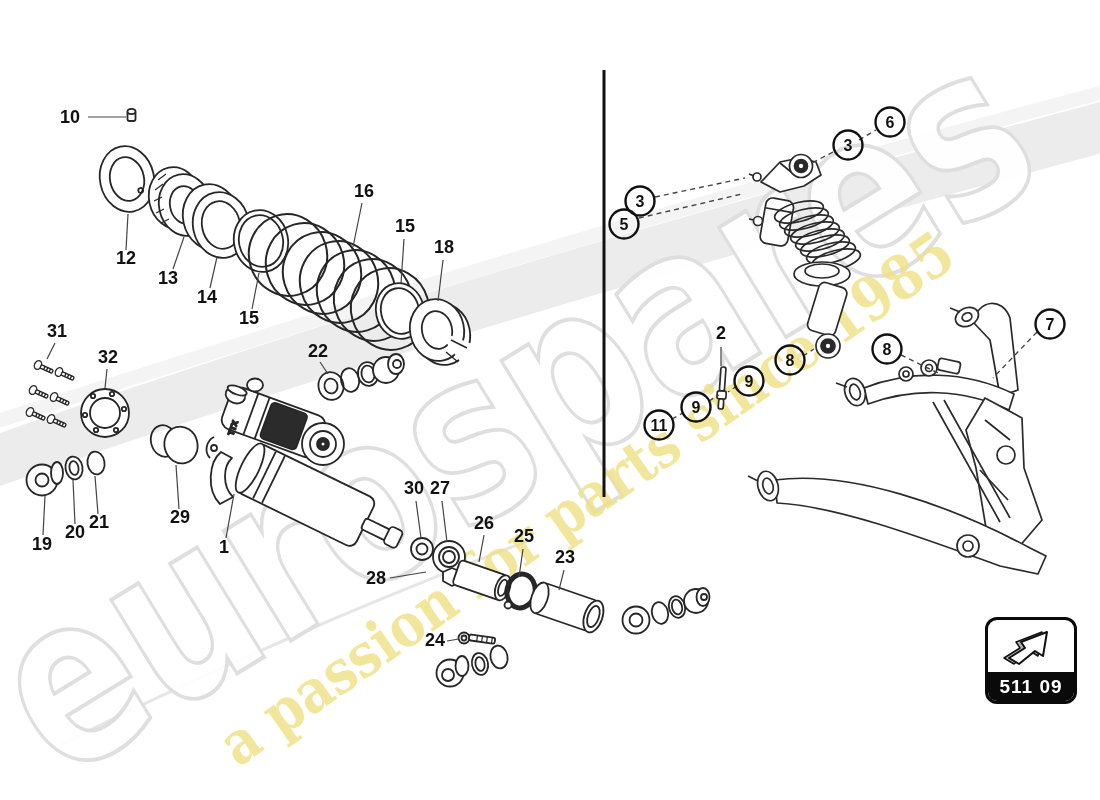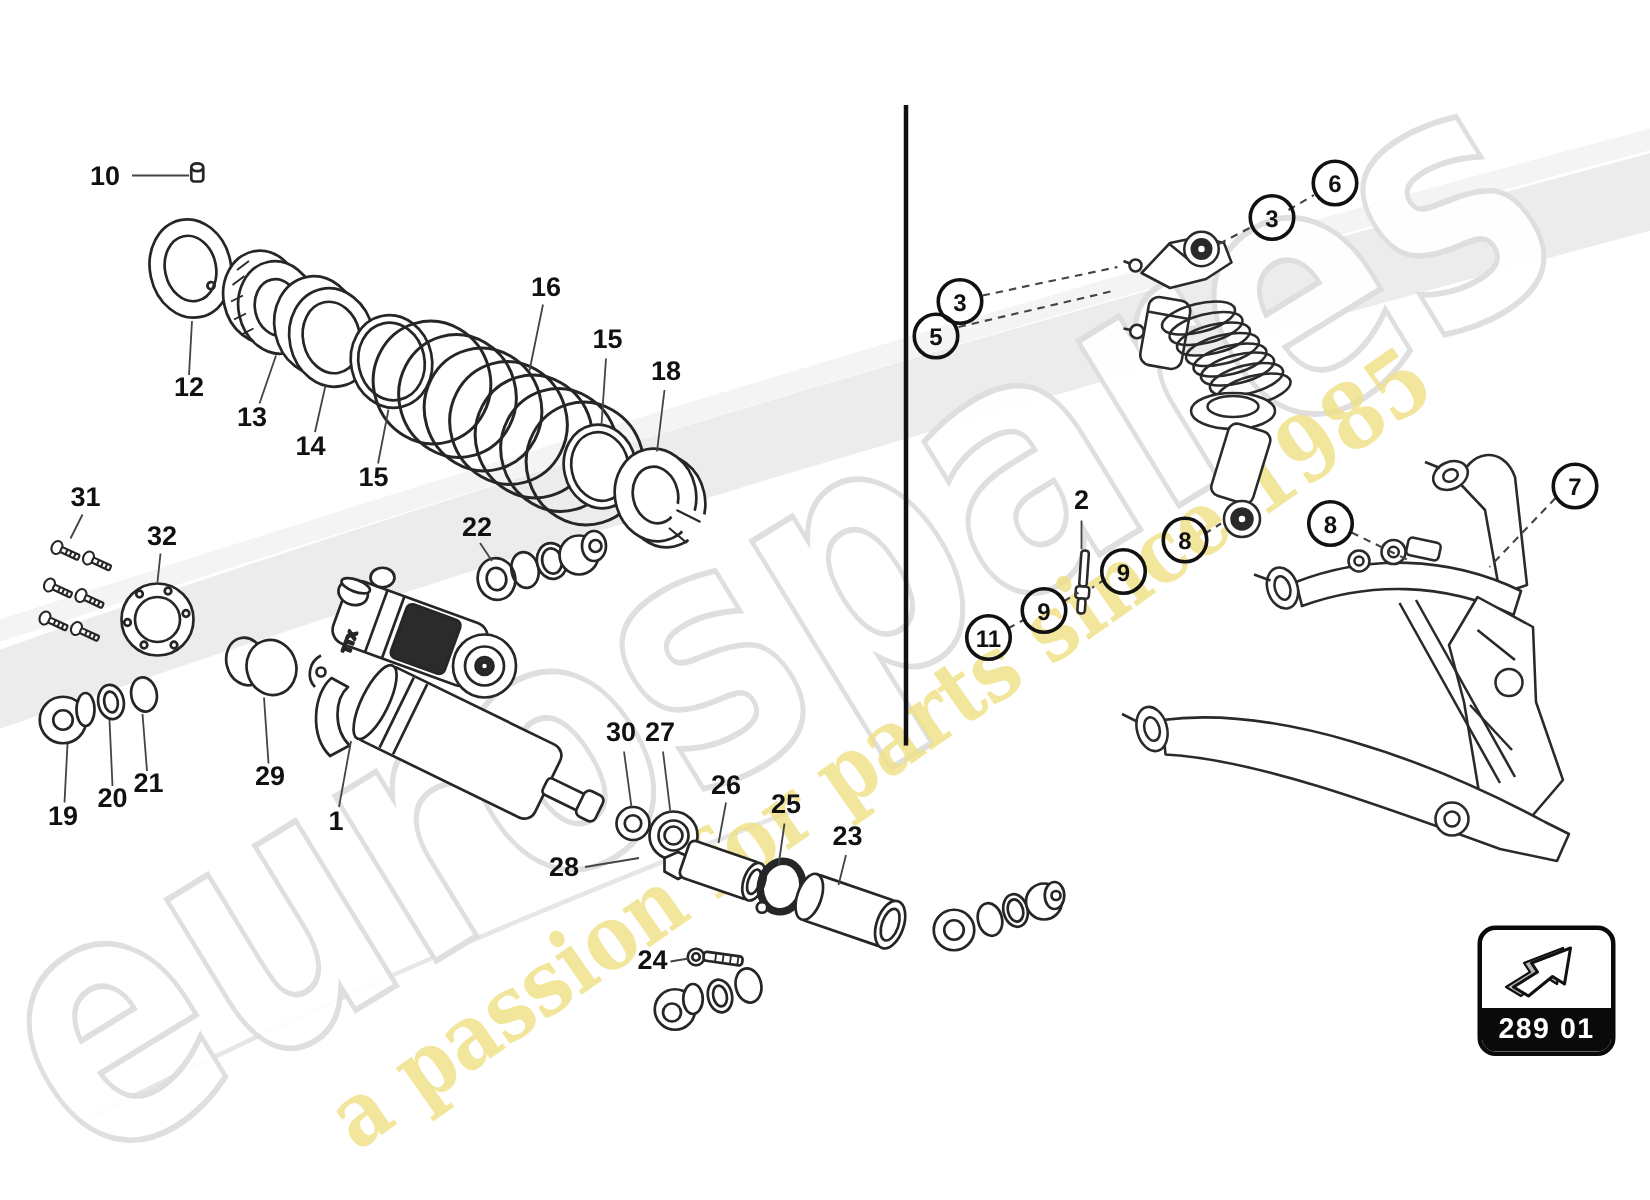--- a/index.html
+++ b/index.html
@@ -419,16 +419,16 @@
       </g>
   </svg>
 
   <div class="code-box">
     <div class="arrow-area">
       <svg width="64" height="44" viewBox="0 0 64 44">
         <path d="M5,40 L21,30 L17,24 L43,14 L39,38 L31,33 L15,46 Z" transform="translate(0,-6)" fill="#b5b5b5" stroke="#111" stroke-width="1.5" stroke-linejoin="round"></path>
         <path d="M10,34 L26,24 L22,18 L48,8 L44,32 L36,27 L20,40 Z" fill="#fff" stroke="#111" stroke-width="2" stroke-linejoin="round"></path>
       </svg>
     </div>
-    <div class="code-band">289 01</div>
+    <div class="code-band">511 09</div>
   </div>
 
 </div>
 
 </body></html>

